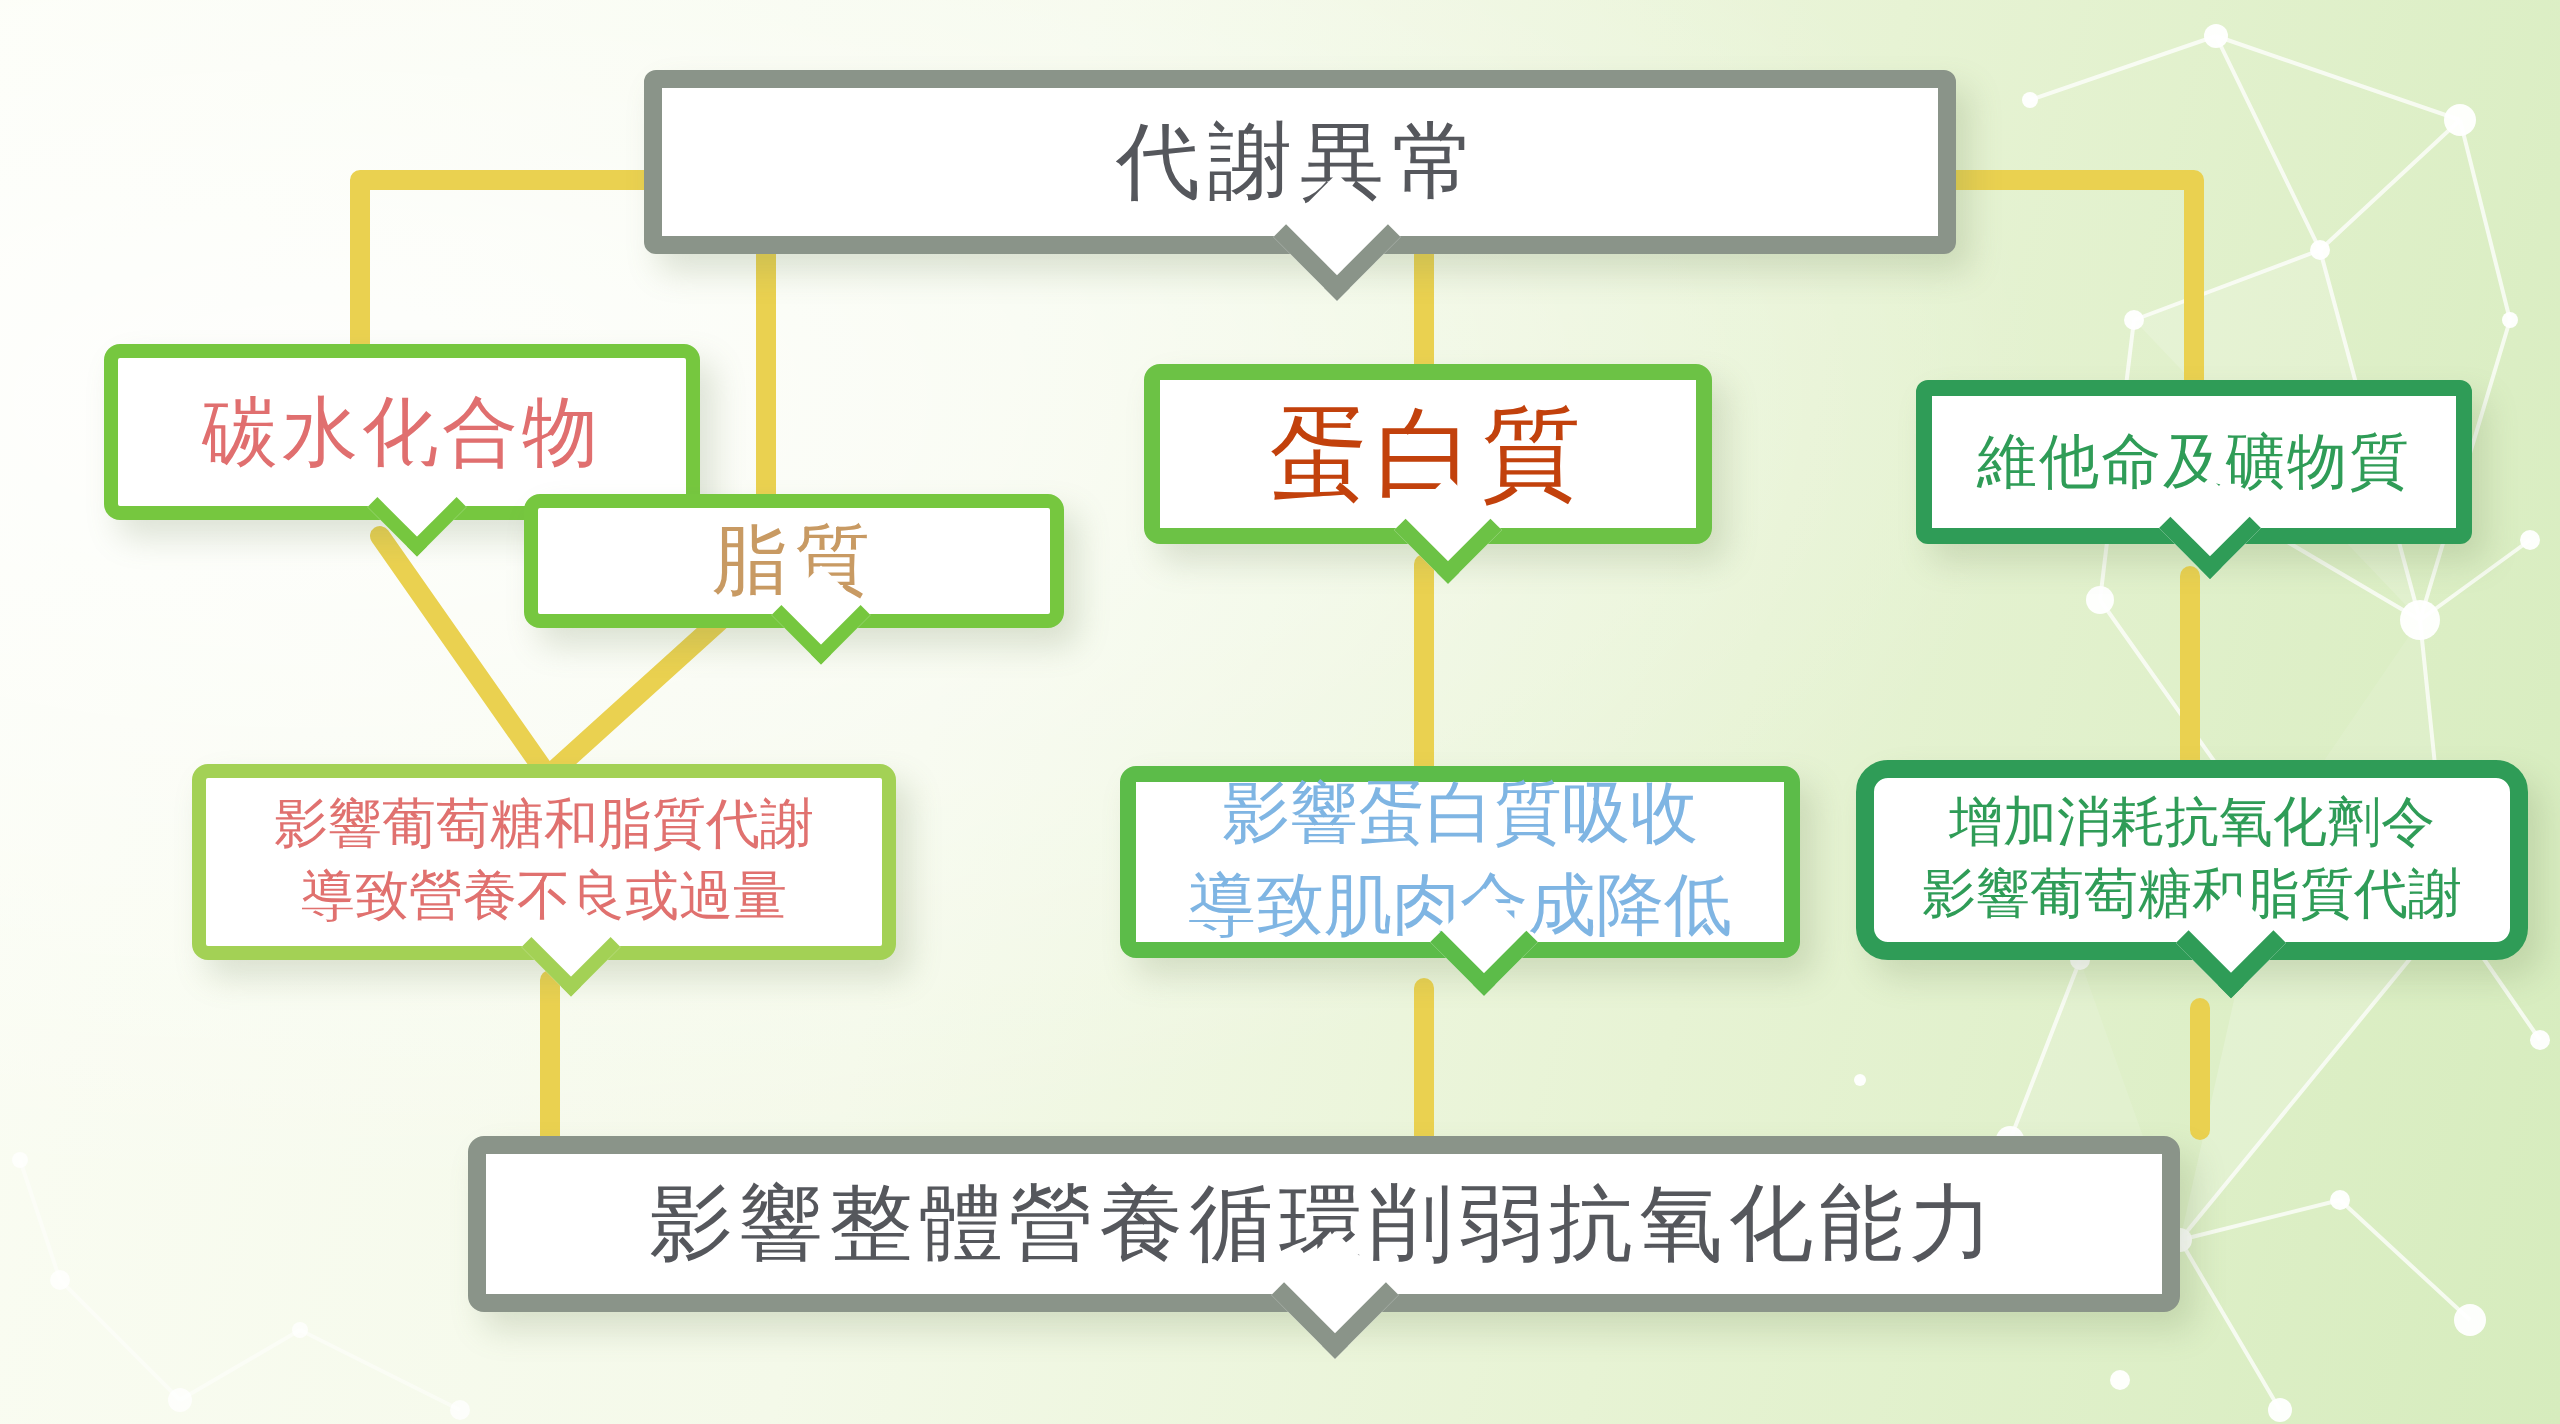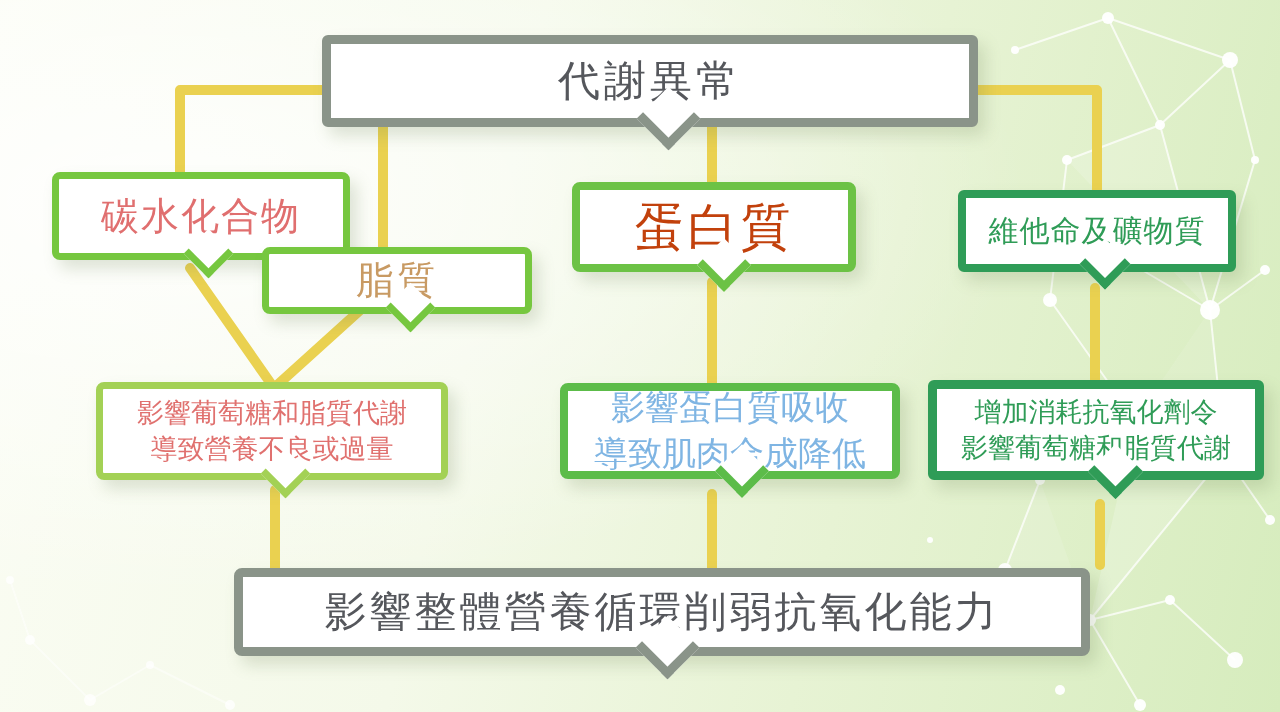--- a/index.html
+++ b/index.html
@@ -33,21 +33,21 @@
   .n-protein .tail{width:30px;height:30px;bottom:-20px;left:125px;border-right:8px solid #6cc245;border-bottom:8px solid #6cc245;}
   .n-vitamin{left:958px;top:190px;width:278px;height:82px;border:8px solid #2f9c57;border-radius:6px;
           color:#2f9c57;font-size:30px;letter-spacing:1px;}
   .n-vitamin .tail{width:28px;height:28px;bottom:-18px;left:121px;border-right:8px solid #2f9c57;border-bottom:8px solid #2f9c57;}
   .n-carb-effect{left:96px;top:382px;width:352px;height:98px;border:7px solid #a3d155;border-radius:8px;
           color:#e0716f;font-size:27px;line-height:1.35;}
   .n-carb-effect .tail{width:28px;height:28px;bottom:-18px;left:165px;border-right:7px solid #a3d155;border-bottom:7px solid #a3d155;}
   .n-protein-effect{left:540px;top:383px;width:340px;height:96px;border:8px solid #5cbc49;border-radius:8px;
           color:#7fb5e3;font-size:34px;line-height:1.35;margin-left:20px;}
   .n-protein-effect .tail{width:30px;height:30px;bottom:-19px;left:155px;border-right:8px solid #5cbc49;border-bottom:8px solid #5cbc49;}
-  .n-vitamin-effect{left:928px;top:380px;width:336px;height:100px;border:9px solid #2f9c57;border-radius:6px;
+  .n-vitamin-effect{left:928px;top:380px;width:336px;height:100px;border:9px solid #2f9c57;border-radius:16px;
           color:#2f9c57;font-size:27px;line-height:1.35;}
   .n-vitamin-effect .tail{width:30px;height:30px;bottom:-20px;left:159px;border-right:9px solid #2f9c57;border-bottom:9px solid #2f9c57;}
   .n-final{left:234px;top:568px;width:856px;height:88px;border:9px solid #8a9489;border-radius:8px;
           color:#55575c;font-size:42px;letter-spacing:3px;}
   .n-final .tail{width:36px;height:36px;bottom:-23px;left:402px;border-right:9px solid #8a9489;border-bottom:9px solid #8a9489;}
   .line2{display:block;}
 </style>
 </head>
 <body>
 

